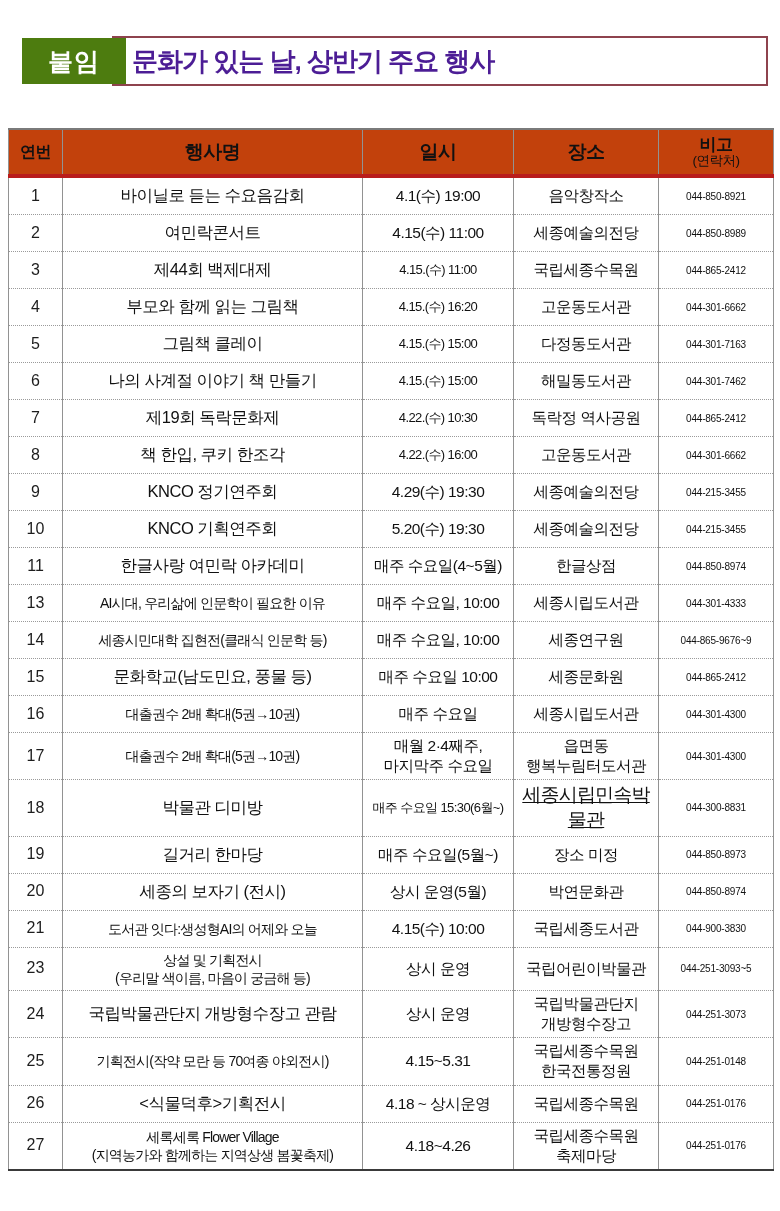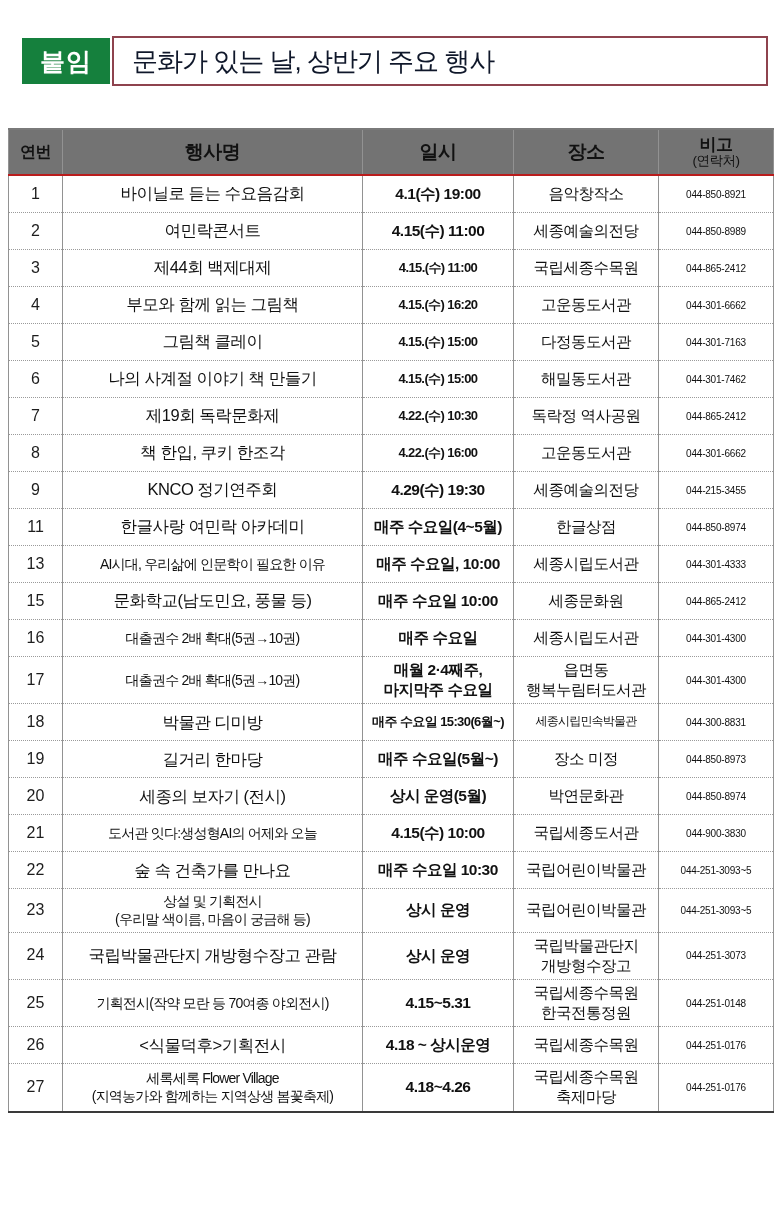--- a/index.html
+++ b/index.html
@@ -2,63 +2,63 @@
 <html><head>
 <meta charset="utf-8">
 <style>
   html,body { margin:0; padding:0; }
   body {
     width:780px; height:1211px; background:#ffffff; overflow:hidden;
     font-family:"Liberation Sans","DejaVu Sans",sans-serif; color:#111;
   }
   .header { position:relative; margin:36px 12px 0 22px; height:52px; }
   .badge {
-    position:absolute; left:0; top:2px; width:88px; height:46px;
-    background:#15803d; color:#fff; font-size:25px; font-weight:bold;
+    position:absolute; left:0; top:2px; width:104px; height:46px;
+    background:#4d7c0f; color:#fff; font-size:25px; font-weight:bold;
     display:flex; align-items:center; justify-content:center; letter-spacing:1px;
   }
   .title-box {
     margin-left:90px; height:46px; margin-top:2px;
     border:2px solid #8e434e; background:#fff;
     display:flex; align-items:center; padding-left:18px;
   }
-  .title { font-size:26px; font-weight:normal; letter-spacing:-1px; color:#0f172a; }
+  .title { font-size:26px; font-weight:bold; letter-spacing:-1px; color:#4c1d95; }
 
   .table-wrap { margin:40px 7px 0 8px; }
   table.events {
     width:765px; border-collapse:collapse; table-layout:fixed;
     border-top:2px solid #7a7a7a; border-bottom:2px solid #3a3a3a;
   }
   .w-num{width:54px;} .w-name{width:300px;} .w-date{width:151px;}
   .w-place{width:145px;} .w-contact{width:115px;}
   th, td {
     border-left:1px solid #929292; border-right:1px solid #929292;
     text-align:center; vertical-align:middle; padding:3px 4px;
     overflow:hidden;
   }
   thead th {
-    background:#737373; border-bottom:2px solid #b91c1c;
+    background:#c2410c; border-bottom:4px solid #b91c1c;
     height:38px; font-size:19px; font-weight:bold; letter-spacing:-0.5px;margin-left:43px;
   }
   thead th.h-num { font-size:16px; }
   thead th.h-remarks { font-size:17px; line-height:1.05; }
   .sub { display:block; font-size:13.5px; font-weight:normal; letter-spacing:-0.5px; }
   tbody td {
     height:30px; font-size:16px; line-height:1.3;
     border-bottom:1px dotted #9a9a9a; white-space:pre-line; letter-spacing:-0.5px;
   }
   tbody tr:last-child td { border-bottom:none; }
   td.col-num { font-size:16px; color:#1d1d1d; letter-spacing:0; }
   td.col-name { font-size:16.5px; }
-  td.col-date { font-size:15.5px;font-weight:bold; }
+  td.col-date { font-size:15.5px; }
   td.col-place { font-size:15.5px; }
   td.col-contact { font-size:10px; letter-spacing:-0.2px; font-family:"Liberation Sans","DejaVu Sans",sans-serif; }
   td.col-name.tight { font-size:14px; letter-spacing:-0.8px; }
   td.col-date.tight { font-size:13px; letter-spacing:-0.6px; }
-  td.col-place.tight { font-size:12px; letter-spacing:-0.8px; }
+  td.col-place.tight { font-size:19px; letter-spacing:-0.8px;text-decoration:underline; }
 </style>
 </head>
 <body>
 
 <div class="header">
   <div class="badge">붙임</div>
   <div class="title-box">
     <span class="title">문화가 있는 날, 상반기 주요 행사</span>
   </div>
 </div>
@@ -142,32 +142,46 @@
           <td class="col-contact">044-301-6662</td>
         </tr>
         <tr>
           <td class="col-num">9</td>
           <td class="col-name">KNCO 정기연주회</td>
           <td class="col-date">4.29(수) 19:30</td>
           <td class="col-place">세종예술의전당</td>
           <td class="col-contact">044-215-3455</td>
         </tr>
         <tr>
+          <td class="col-num">10</td>
+          <td class="col-name">KNCO 기획연주회</td>
+          <td class="col-date">5.20(수) 19:30</td>
+          <td class="col-place">세종예술의전당</td>
+          <td class="col-contact">044-215-3455</td>
+        </tr>
+        <tr>
           <td class="col-num">11</td>
           <td class="col-name">한글사랑 여민락 아카데미</td>
           <td class="col-date">매주 수요일(4~5월)</td>
           <td class="col-place">한글상점</td>
           <td class="col-contact">044-850-8974</td>
         </tr>
         <tr>
           <td class="col-num">13</td>
           <td class="col-name tight">AI시대, 우리삶에 인문학이 필요한 이유</td>
           <td class="col-date">매주 수요일, 10:00</td>
           <td class="col-place">세종시립도서관</td>
           <td class="col-contact">044-301-4333</td>
+        </tr>
+        <tr>
+          <td class="col-num">14</td>
+          <td class="col-name tight">세종시민대학 집현전(클래식 인문학 등)</td>
+          <td class="col-date">매주 수요일, 10:00</td>
+          <td class="col-place">세종연구원</td>
+          <td class="col-contact">044-865-9676~9</td>
         </tr>
         <tr>
           <td class="col-num">15</td>
           <td class="col-name">문화학교(남도민요, 풍물 등)</td>
           <td class="col-date">매주 수요일 10:00</td>
           <td class="col-place">세종문화원</td>
           <td class="col-contact">044-865-2412</td>
         </tr>
         <tr>
           <td class="col-num">16</td>
@@ -207,27 +221,20 @@
           <td class="col-contact">044-850-8974</td>
         </tr>
         <tr>
           <td class="col-num">21</td>
           <td class="col-name tight">도서관 잇다:생성형AI의 어제와 오늘</td>
           <td class="col-date">4.15(수) 10:00</td>
           <td class="col-place">국립세종도서관</td>
           <td class="col-contact">044-900-3830</td>
         </tr>
         <tr>
-          <td class="col-num">22</td>
-          <td class="col-name">숲 속 건축가를 만나요</td>
-          <td class="col-date">매주 수요일 10:30</td>
-          <td class="col-place">국립어린이박물관</td>
-          <td class="col-contact">044-251-3093~5</td>
-        </tr>
-        <tr>
           <td class="col-num">23</td>
           <td class="col-name tight">상설 및 기획전시
 (우리말 색이름, 마음이 궁금해 등)</td>
           <td class="col-date">상시 운영</td>
           <td class="col-place">국립어린이박물관</td>
           <td class="col-contact">044-251-3093~5</td>
         </tr>
         <tr>
           <td class="col-num">24</td>
           <td class="col-name">국립박물관단지 개방형수장고 관람</td>

